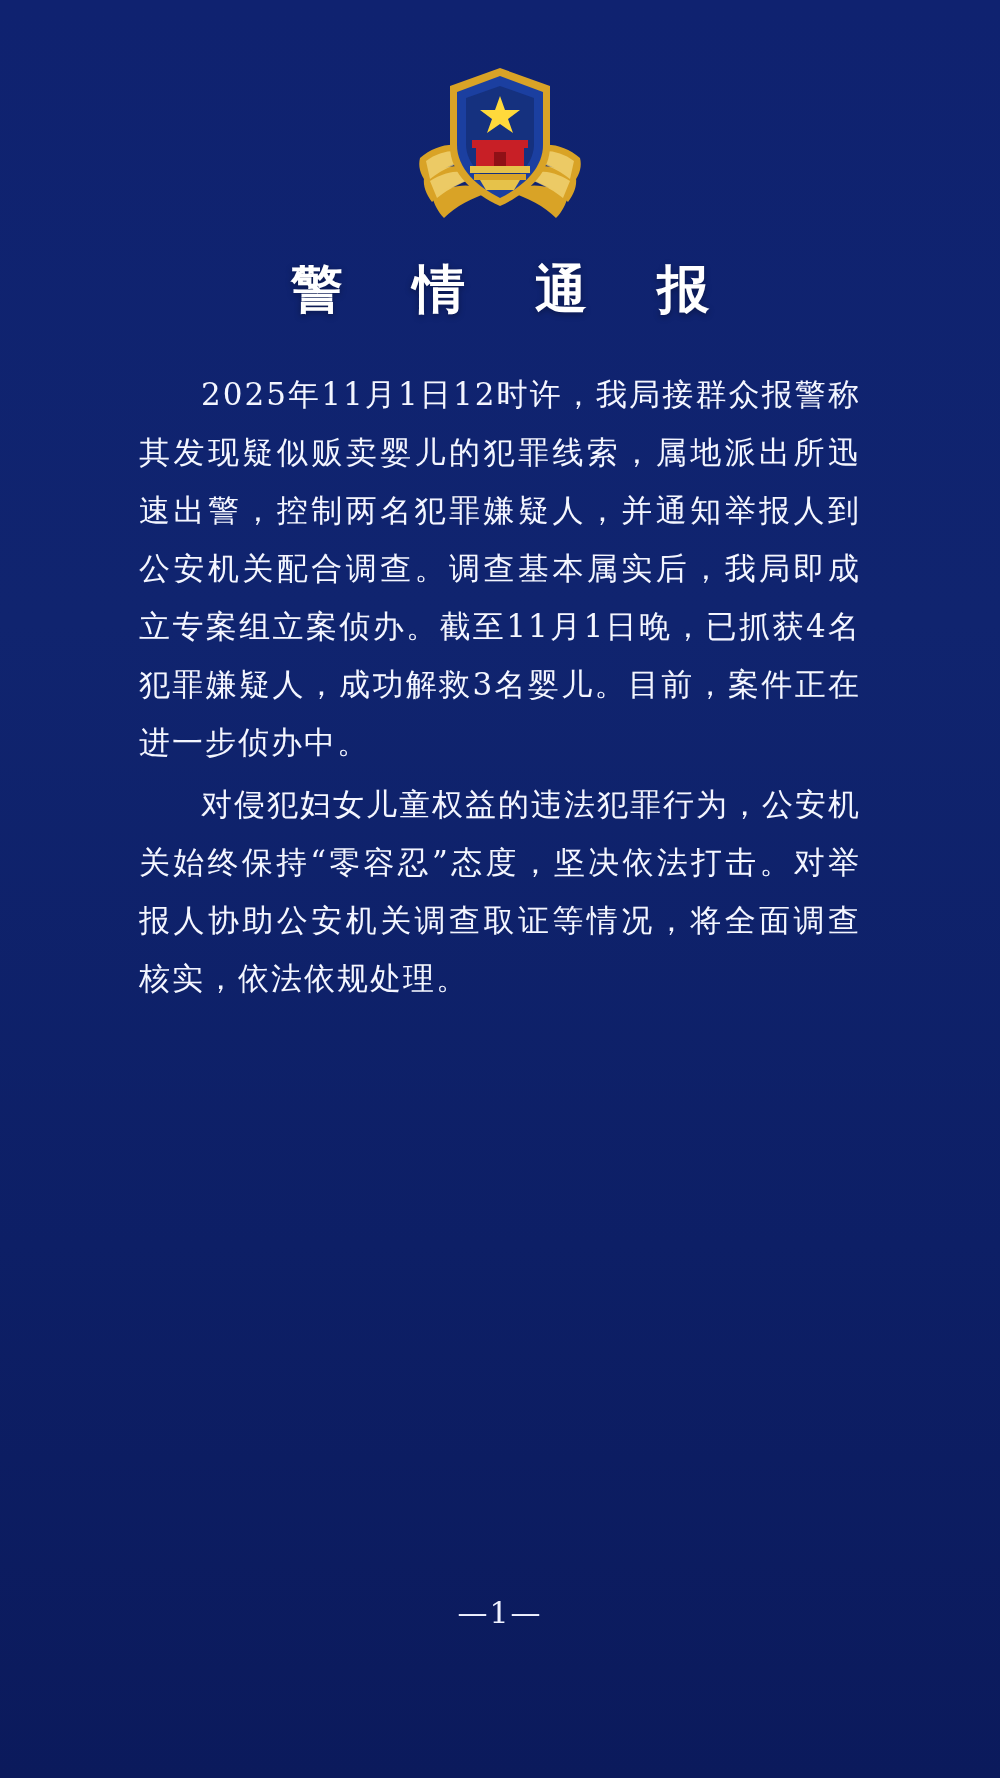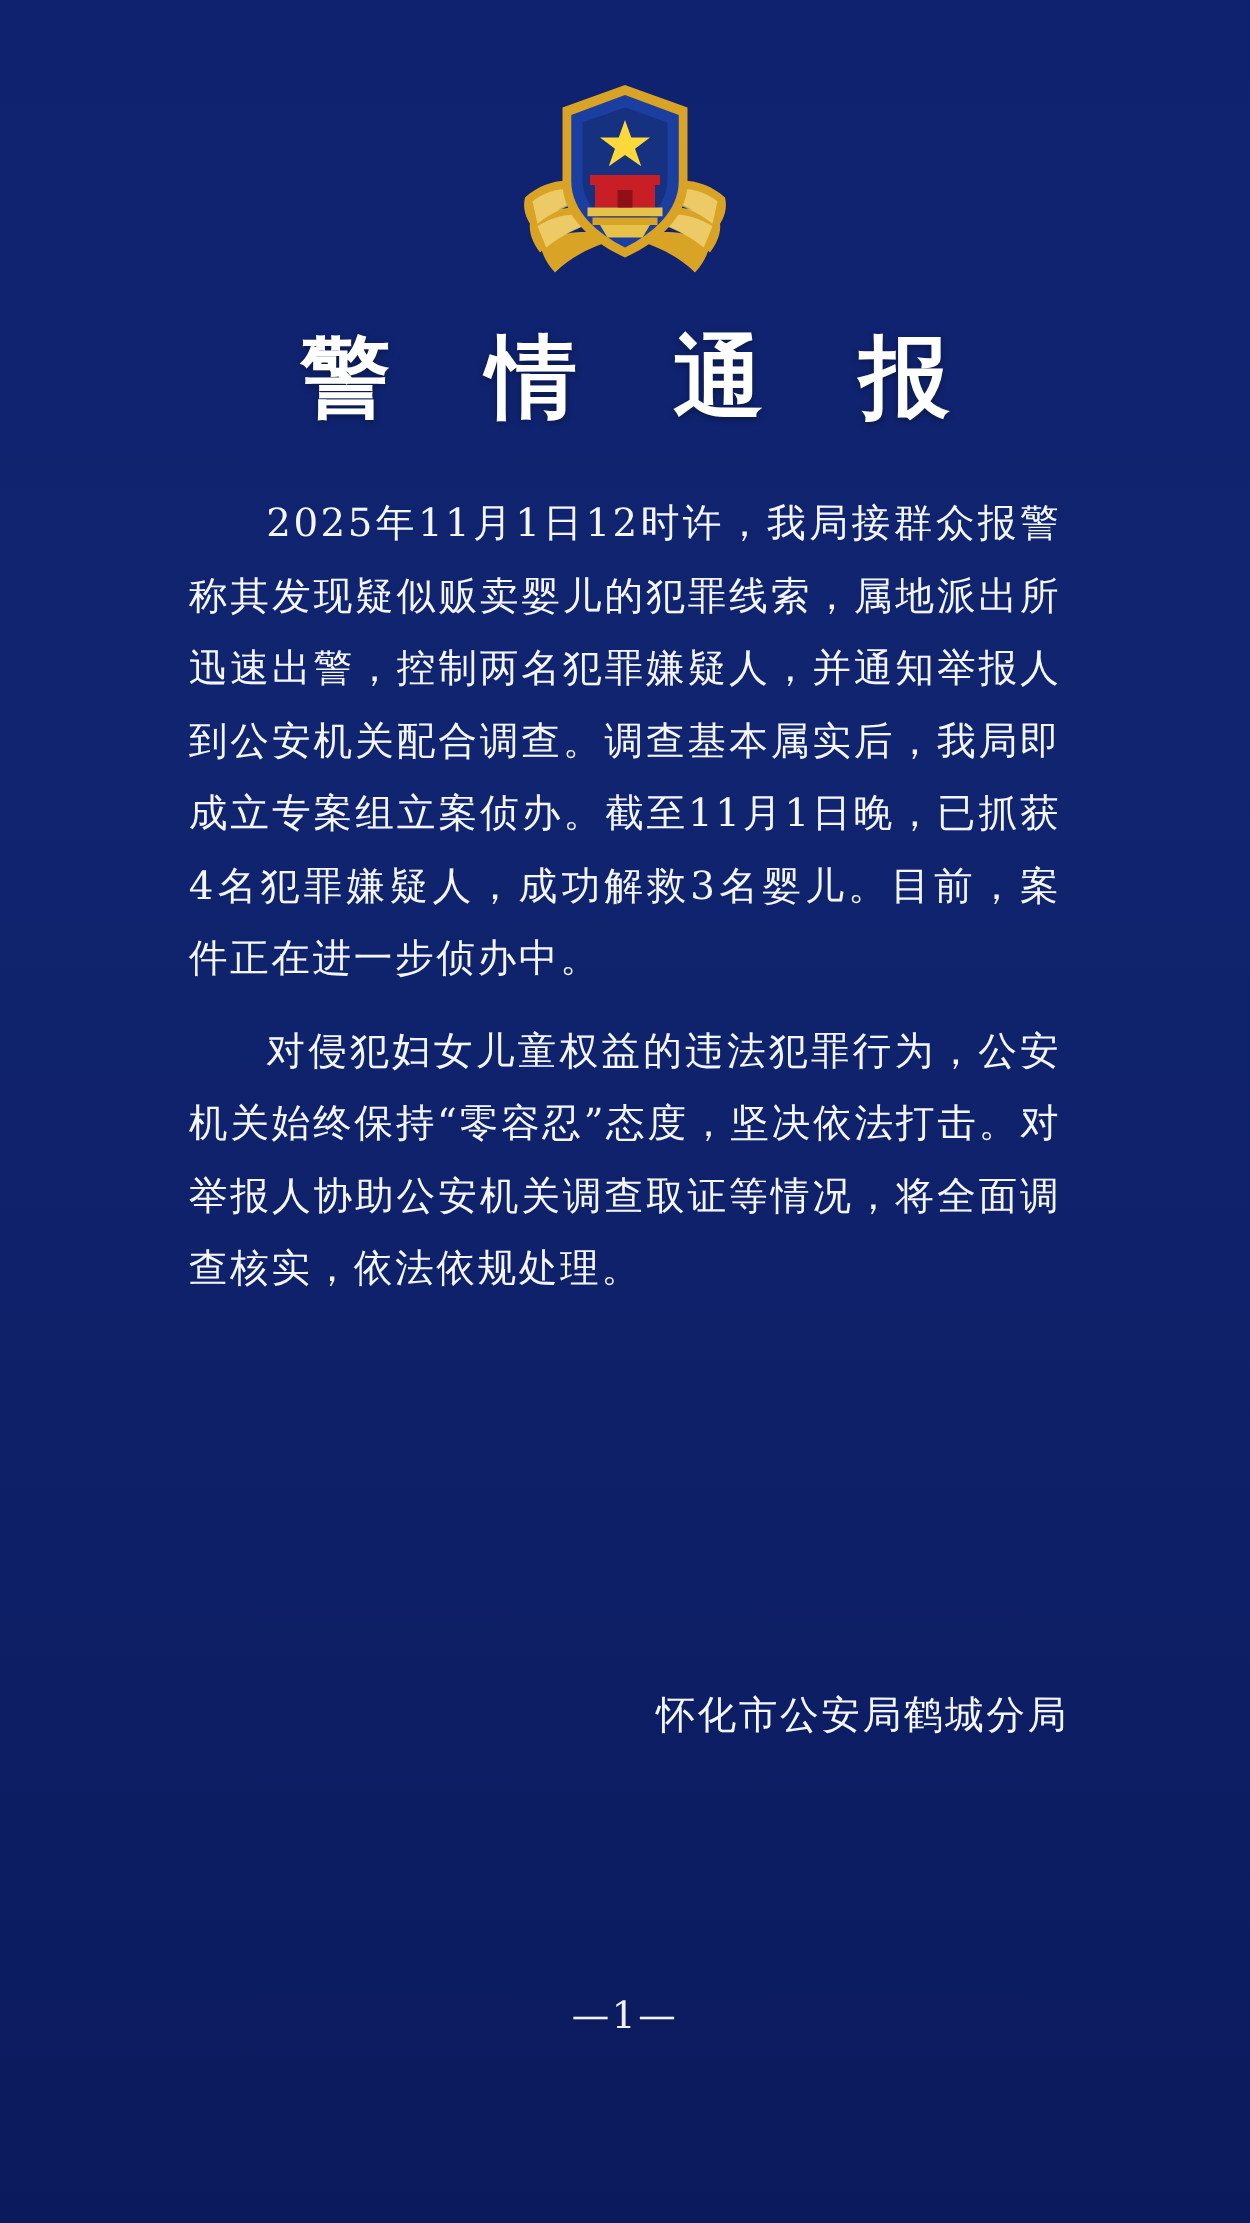--- a/index.html
+++ b/index.html
@@ -33,21 +33,21 @@
     position: relative;
     width: 180px;
     height: 166px;
   }
   .emblem svg { display: block; width: 180px; height: 166px; }
 
   
   .title {
     margin-top: 28px;
     text-align: center;
-    font-size: 72px;
+    font-size: 52px;
     letter-spacing: 26px;
     text-indent: 26px;
     font-weight: 700;
     color: #ffffff;
     font-family: "DejaVu Serif", "Liberation Serif", serif;
     text-shadow: 0 2px 6px rgba(0,0,0,0.35);
     line-height: 1.25;
   }
 
   
@@ -56,21 +56,21 @@
     width: 730px;
     font-size: 31px;
     line-height: 58px;
     letter-spacing: 2.0px;
     color: #f4f6ff;
     text-align: justify;
     text-justify: inter-ideograph;
     font-family: "DejaVu Serif", "Liberation Serif", serif;
   }
   .body-text p {
-    margin: 16px;
+    margin: 4px;
     text-indent: 2em;
   }
   .body-text p + p { margin-top: 4px; }
 
   
   .signature {
     margin-top: 300px;
     width: 730px;
     margin-left: auto;
     margin-right: auto;
@@ -145,18 +145,17 @@
   </div>
 
   <div class="title">警 情 通 报</div>
 
   <div class="body-text">
     <p>2025年11月1日12时许，我局接群众报警称其发现疑似贩卖婴儿的犯罪线索，属地派出所迅速出警，控制两名犯罪嫌疑人，并通知举报人到公安机关配合调查。调查基本属实后，我局即成立专案组立案侦办。截至11月1日晚，已抓获4名犯罪嫌疑人，成功解救3名婴儿。目前，案件正在进一步侦办中。</p>
     <p>对侵犯妇女儿童权益的违法犯罪行为，公安机关始终保持“零容忍”态度，坚决依法打击。对举报人协助公安机关调查取证等情况，将全面调查核实，依法依规处理。</p>
   </div>
 
   <div class="signature">
-    <div class="org">怀化市公安局鹤城分局</div>
   </div>
 
   <div class="page-number">—1—</div>
 
 </div>
 
 </body></html>

